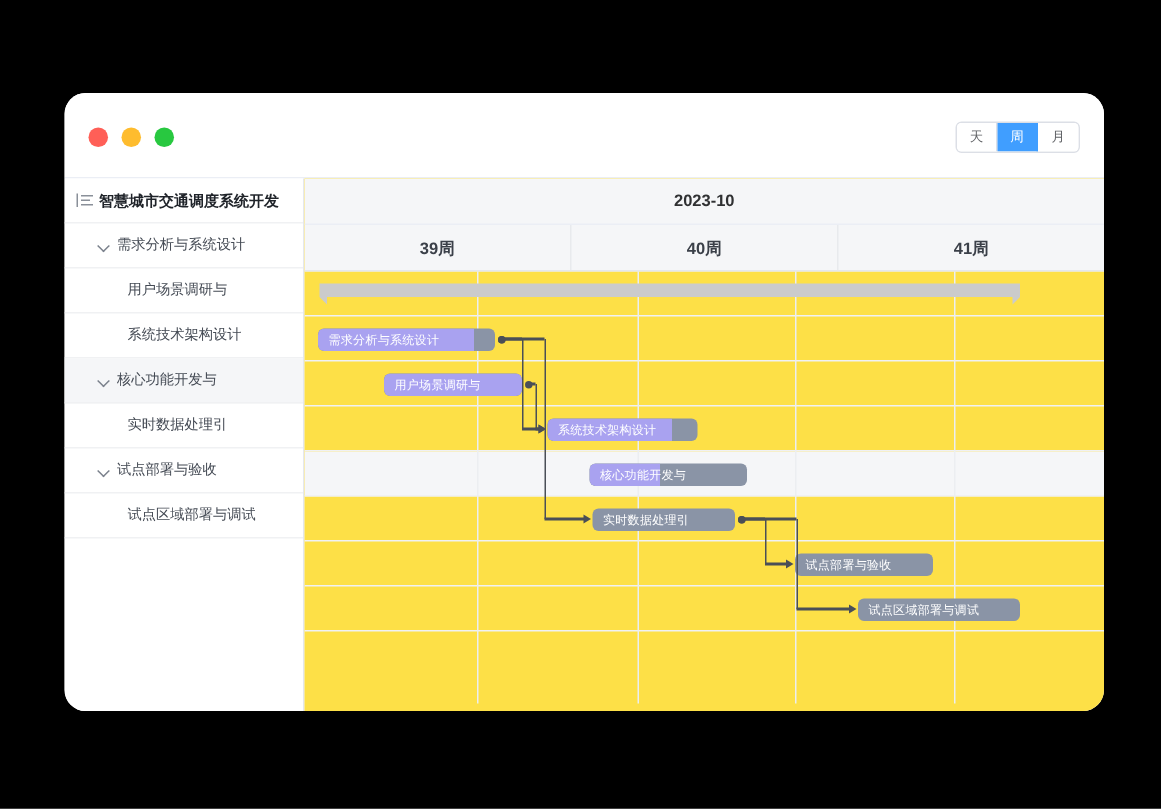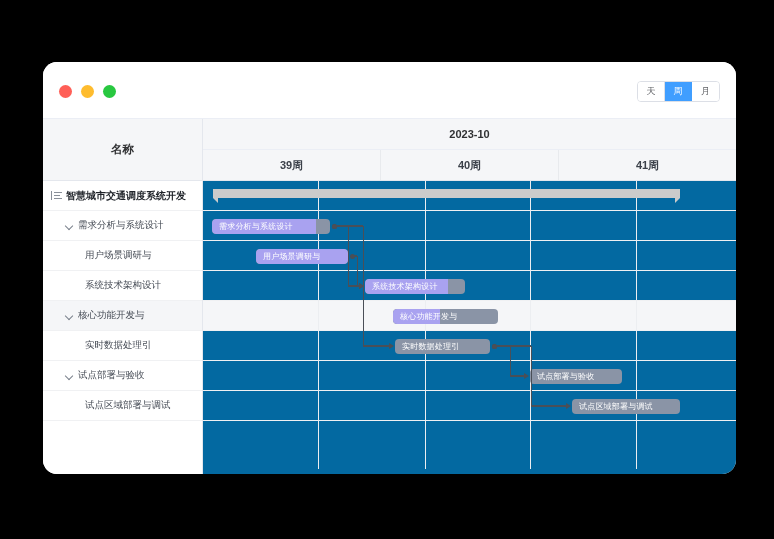--- a/index.html
+++ b/index.html
@@ -145,21 +145,21 @@
     border-bottom: 1.2px solid #7a818c;
     transform: rotate(45deg);
   }
   .row-label { overflow: hidden; text-overflow: ellipsis; }
 
   
   .right-pane {
     flex: 1;
     position: relative;
     overflow: hidden;
-    background: #0369a1;
+    background: #fde047;
   }
   .head-month {
     height: 31px;
     background: #f5f6f8;
     border-bottom: 1px solid #ebeef5;
     display: flex;
     align-items: center;
     justify-content: center;
     font-size: 11px;
     font-weight: bold;
@@ -283,21 +283,20 @@
     <div class="viewtoggle">
       <div class="vt">天</div>
       <div class="vt active">周</div>
       <div class="vt">月</div>
     </div>
   </div>
 
   <div class="gantt">
 
     <div class="left-pane">
-      <div class="left-head">名称</div>
 
       <div class="task-rows">
 
         <div class="task-row level0">
           <span class="tree-icon">
               <i></i>
               <i></i>
               <i></i>
             </span>
           <span class="row-label">智慧城市交通调度系统开发</span>

